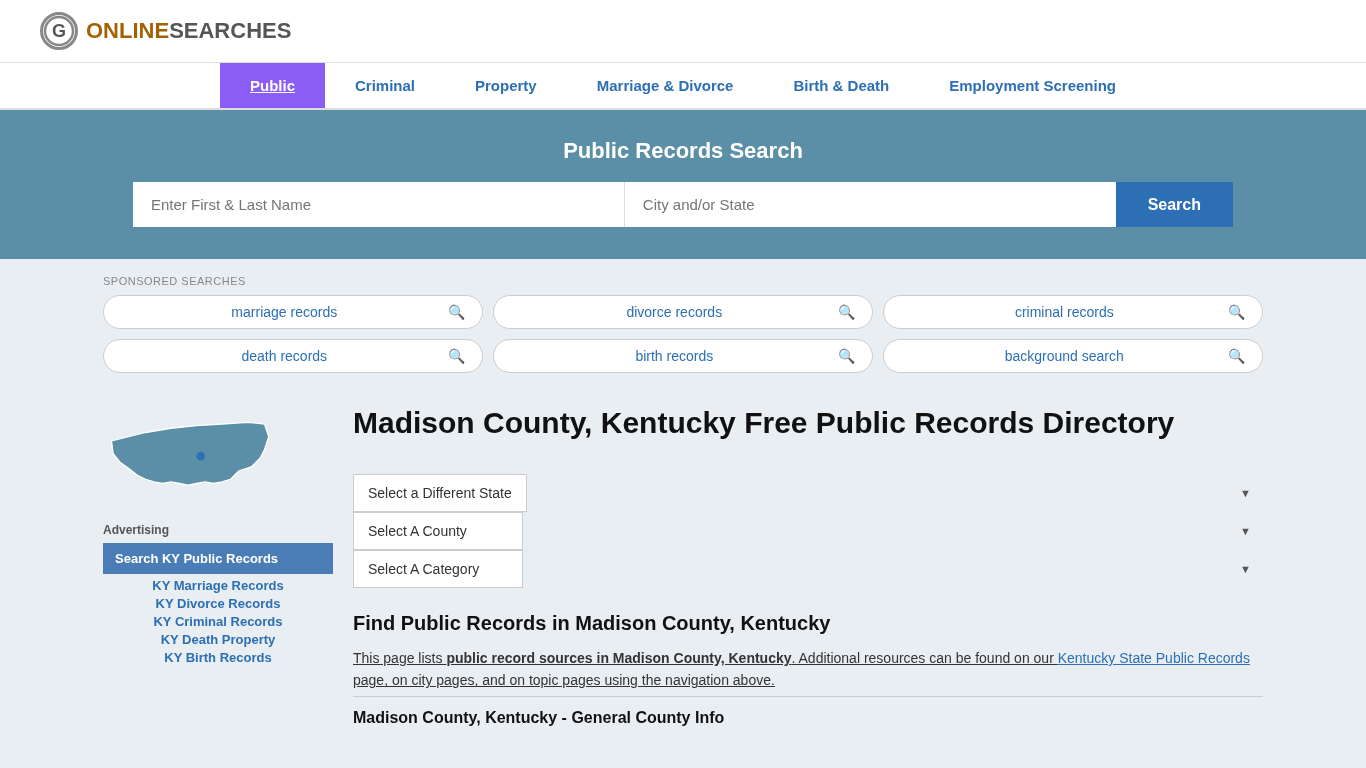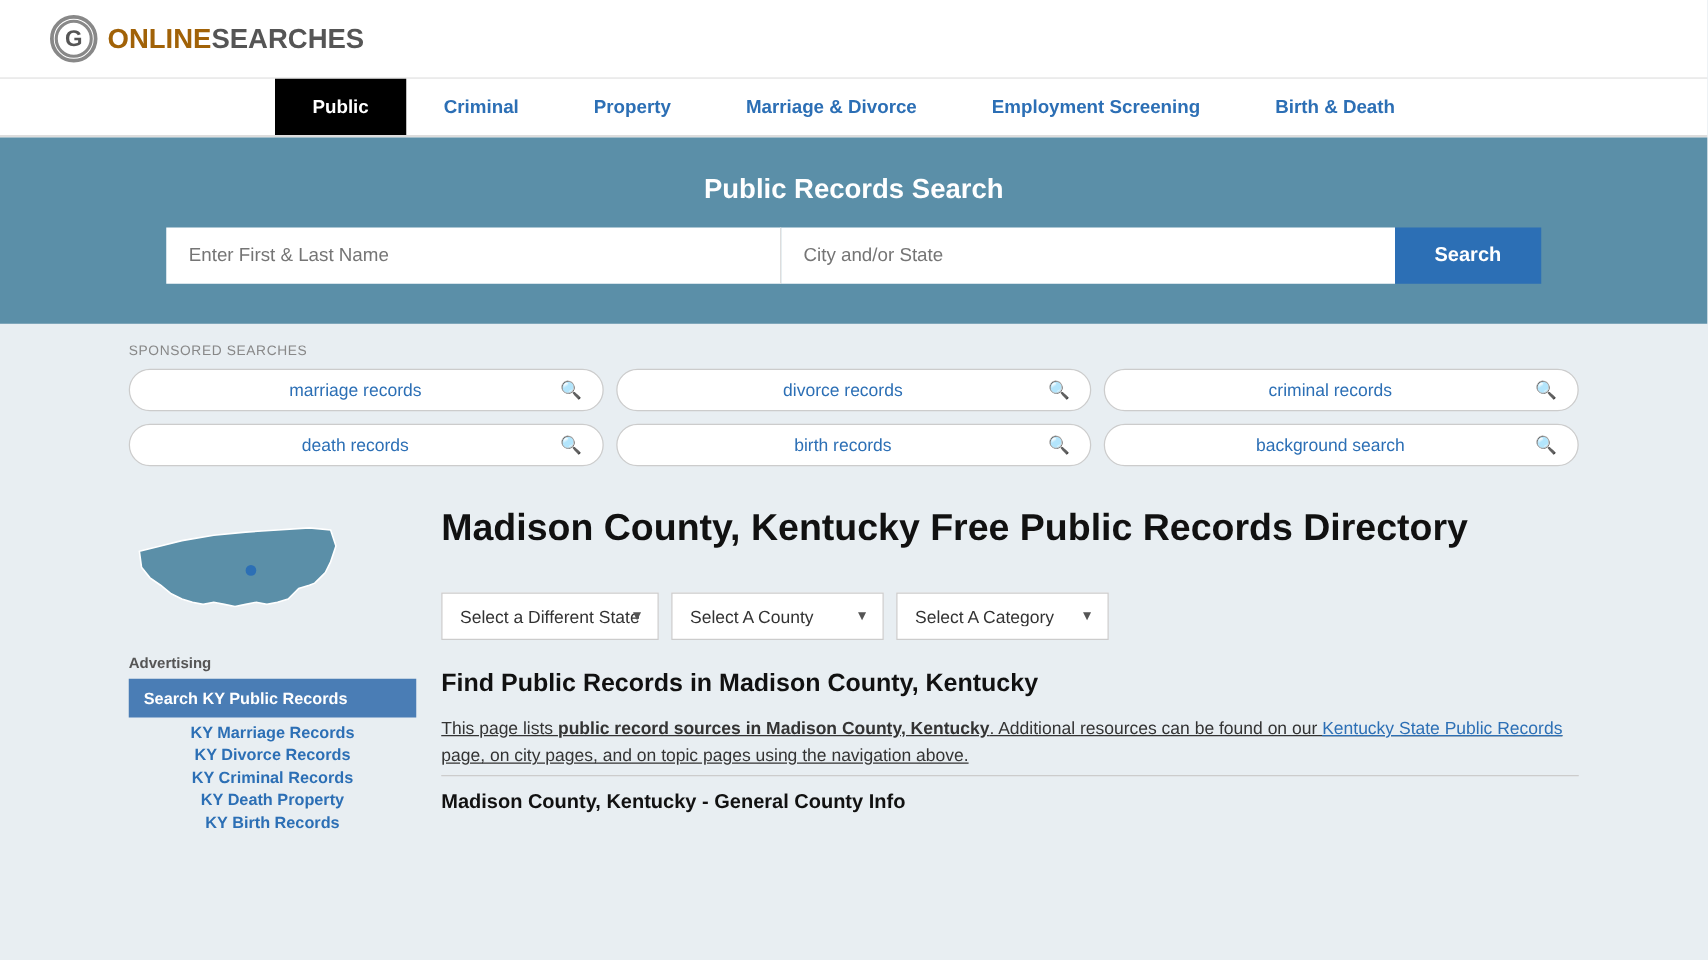--- a/index.html
+++ b/index.html
@@ -9,21 +9,21 @@
     .header { background: #fff; padding: 12px 40px; display: flex; align-items: center; border-bottom: 1px solid #ddd; }
     .logo-area { display: flex; align-items: center; gap: 8px; }
     .logo-circle { width: 38px; height: 38px; border-radius: 50%; border: 3px solid #888; display: flex; align-items: center; justify-content: center; font-weight: bold; font-size: 18px; color: #555; }
     .logo-text { font-size: 22px; font-weight: bold; }
     .logo-text span:first-child { color: #a16207; }
     .logo-text span:last-child { color: #555; }
 
     
     .nav { background: #fff; display: flex; justify-content: center; gap: 0; border-bottom: 2px solid #ddd; }
     .nav-item { padding: 14px 30px; font-size: 15px; font-weight: bold; color: #2c6fb5; cursor: pointer; border: none; background: none; text-decoration: none; display: block; }
-    .nav-item.active { background: #000000; color: #fff; }
+    .nav-item.active { background: #8b5cf6; color: #fff; text-decoration: underline; }
 
     
     .hero { background: #5b8fa8; padding: 28px 40px 32px; }
     .hero-title { text-align: center; color: #fff; font-size: 22px; font-weight: bold; margin-bottom: 18px; }
     .search-row { display: flex; gap: 0; max-width: 1100px; margin: 0 auto; }
     .search-input { flex: 1; padding: 14px 18px; font-size: 15px; border: none; outline: none; color: #999; }
     .search-input:first-child { border-right: 1px solid #ddd; }
     .search-btn { background: #2c6fb5; color: #fff; border: none; padding: 2px 32px; font-size: 16px; font-weight: bold; cursor: pointer; white-space: nowrap; }
 
     
@@ -43,21 +43,21 @@
     .sidebar { width: 230px; flex-shrink: 0; }
     .advertising-label { font-size: 12px; font-weight: bold; color: #555; margin-bottom: 6px; }
     .sidebar-ad-highlight { background: #4a7db5; color: #fff; padding: 8px 12px; font-size: 13px; font-weight: bold; margin-bottom: 4px; cursor: pointer; }
     .sidebar-link { display: block; color: #2c6fb5; text-decoration: none; font-size: 13px; font-weight: bold; margin-bottom: 3px; text-align: center; }
 
     
     .main-content { flex: 1; }
     .page-title { font-size: 30px; font-weight: bold; color: #111; margin-bottom: 32px; line-height: 1.3; }
 
     
-    .dropdowns-row { display: flex; gap: 10px; margin-bottom: 24px; }
+    .dropdowns-row { display: flex; margin-bottom: 24px; flex-direction: column; }
     .dropdown-select { padding: 10px 14px; border: 1px solid #ccc; background: #fff; font-size: 14px; color: #333; cursor: pointer; appearance: none; -webkit-appearance: none; min-width: 170px; }
     .dropdown-wrapper { position: relative; display: inline-block; }
     .dropdown-wrapper::after { content: '▼'; position: absolute; right: 12px; top: 50%; transform: translateY(-50%); font-size: 11px; color: #555; pointer-events: none; }
 
     
     .find-title { font-size: 20px; font-weight: bold; color: #111; margin-bottom: 12px; }
     .find-text { font-size: 14px; line-height: 1.6; color: #333; margin-bottom: 0; text-decoration: underline; }
     .find-text a { color: #2c6fb5; }
     .find-text strong { font-weight: bold; }
 
@@ -81,22 +81,22 @@
       <span>ONLINE</span><span>SEARCHES</span>
     </div>
   </div>
 </div>
 
 <nav class="nav">
   <a class="nav-item active">Public</a>
   <a class="nav-item">Criminal</a>
   <a class="nav-item">Property</a>
   <a class="nav-item">Marriage &amp; Divorce</a>
+  <a class="nav-item">Birth &amp; Death</a>
   <a class="nav-item">Employment Screening</a>
-  <a class="nav-item">Birth &amp; Death</a>
 </nav>
 
 <div class="hero">
   <div class="hero-title">Public Records Search</div>
   <div class="search-row">
     <input class="search-input" type="text" placeholder="Enter First &amp; Last Name" style="">
     <input class="search-input" type="text" placeholder="City and/or State" style="">
     <button class="search-btn">Search</button>
   </div>
 </div>

